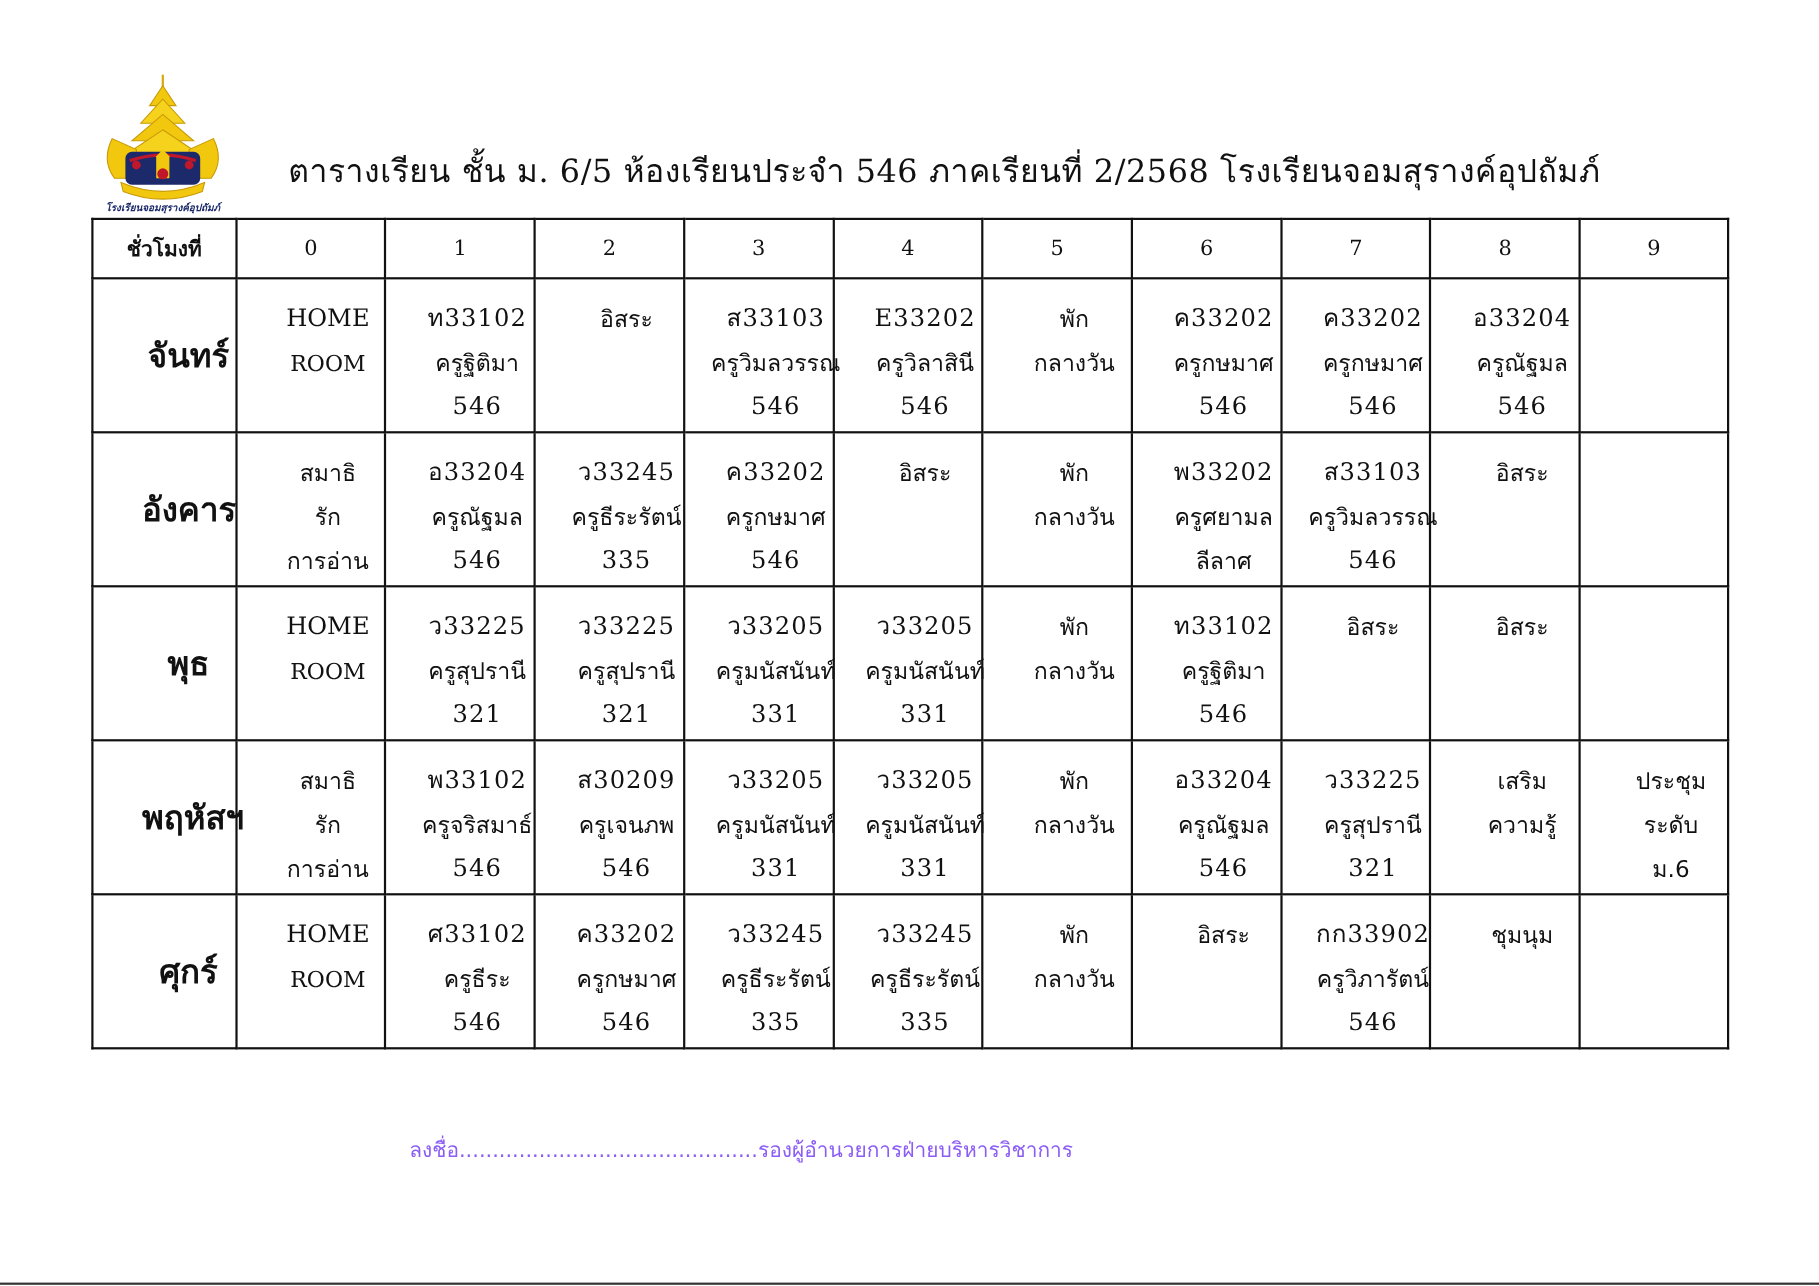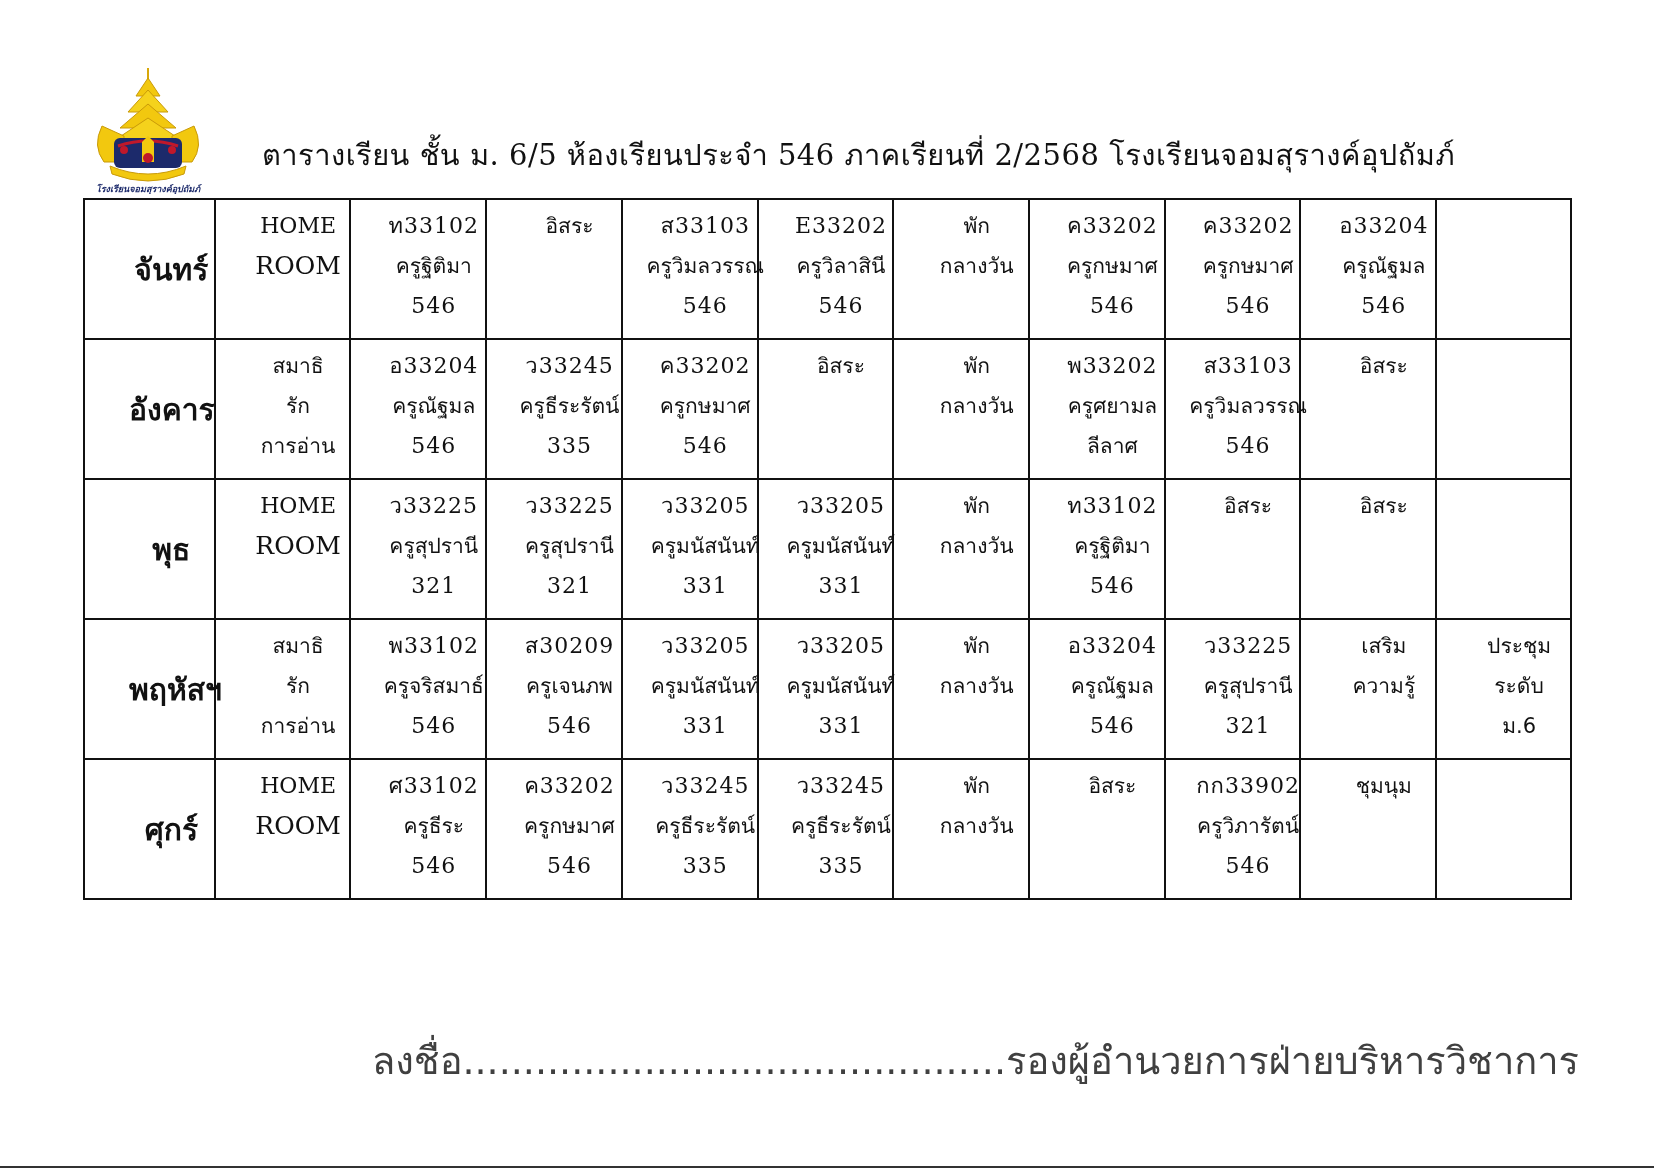--- a/index.html
+++ b/index.html
@@ -20,30 +20,30 @@
     table.schedule td {
       border: 2px solid #111; text-align: center; vertical-align: middle;
       padding: 0; font-family: "DejaVu Serif", serif;
     }
     table.schedule td.first { border-left: 2.5px solid #111; }
     tr.hdr td { height: 52px; font-size: 19px; }
     tr.time td { height: 52px; font-size: 18px; white-space: nowrap; letter-spacing: -0.2px; }
     tr.day td { height: 138px; vertical-align: top; }
     td.rowlabel { font-family: "DejaVu Sans", sans-serif; font-weight: bold; font-size: 19px; }
     tr.day td.rowlabel { vertical-align: middle; font-size: 30px; padding-left: 44px; }
-    .cell-lines { padding-top: 6px; display: flex; flex-direction: column; align-items: center; margin-left: 31px; }
+    .cell-lines { padding-top: 16px; display: flex; flex-direction: column; align-items: center; margin-left: 31px; }
     .cell-lines span {
       display: block; height: 40px; line-height: 40px; font-size: 22px; letter-spacing: 1px;
       white-space: nowrap;
     }
     .cell-lines span.thai { font-family: "DejaVu Sans", sans-serif; font-size: 21px; letter-spacing: 0; font-weight: normal; }
-    .cell-lines span.sm { font-size: 25px; }
+    .cell-lines span.sm { font-size: 20px; }
     .signature {
       position: absolute; left: 372px; top: 1030px; width: 940px;
-      font-family: "DejaVu Sans", sans-serif; font-size: 38px; white-space: nowrap; color: #404040;
+      font-family: "DejaVu Sans", sans-serif; font-size: 19px; white-space: nowrap; color: #8b5cf6;
     }
     .bottom-rule {
       position: absolute; left: 0; top: 1166px; width: 1654px; height: 2px; background: #333;
     }
   </style>
 </head>
 <body>
 
 <div class="logo">
   <svg width="128" height="128" viewBox="0 0 128 128">
@@ -80,20 +80,33 @@
       <col style="width:135px">
       <col style="width:135px">
       <col style="width:135px">
     <col style="width:135px">
       <col style="width:135px">
       <col style="width:135px">
       <col style="width:135px">
       <col style="width:134px">
   </colgroup>
   <tbody>
+    <tr class="hdr">
+      <td class="rowlabel first">ชั่วโมงที่</td>
+      <td>0</td>
+      <td>1</td>
+      <td>2</td>
+      <td>3</td>
+      <td>4</td>
+      <td>5</td>
+      <td>6</td>
+      <td>7</td>
+      <td>8</td>
+      <td>9</td>
+    </tr>
   </tbody>
   <tbody id="day-rows">
       <tr class="day">
         <td class="rowlabel first">จันทร์</td>
         <td>
           <div class="cell-lines">
             <span style="letter-spacing: 0px;">HOME</span>
             <span class="sm" style="letter-spacing: 0px;">ROOM</span>
             <span class="thai"></span>
           </div>

